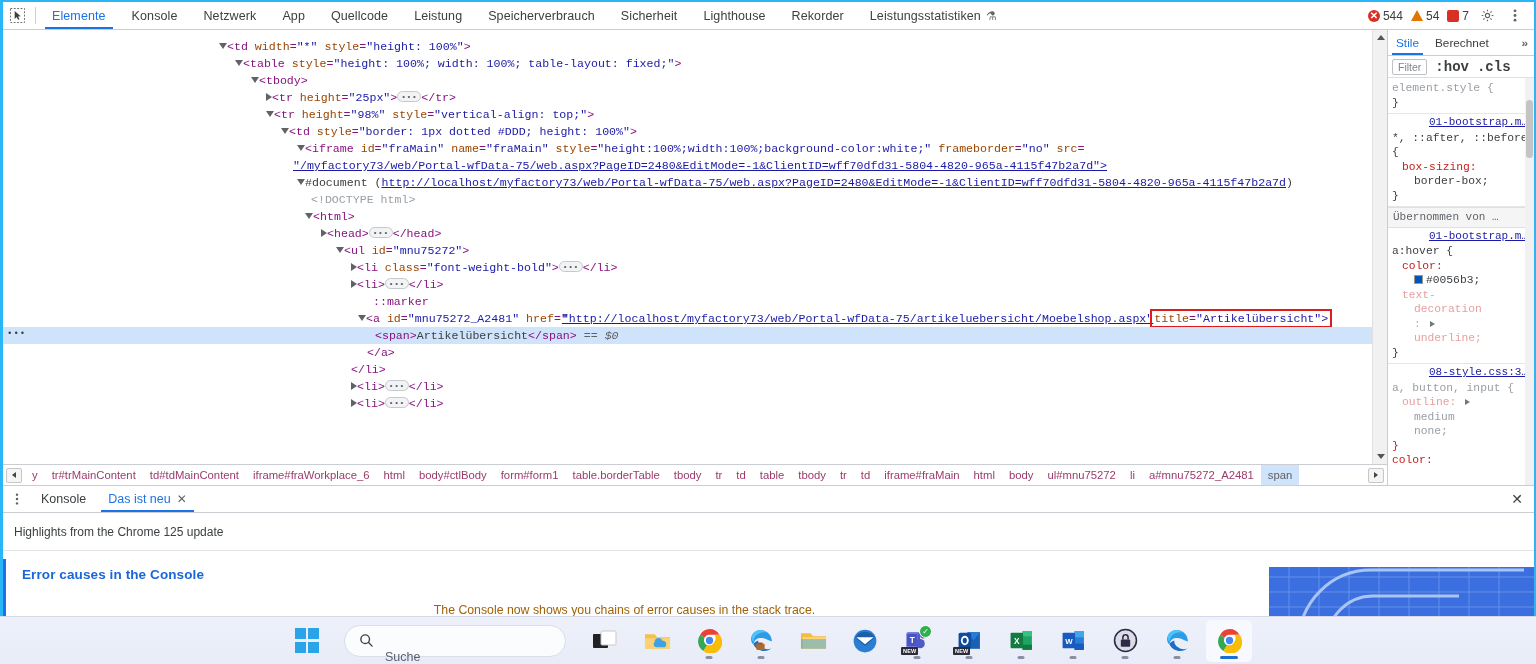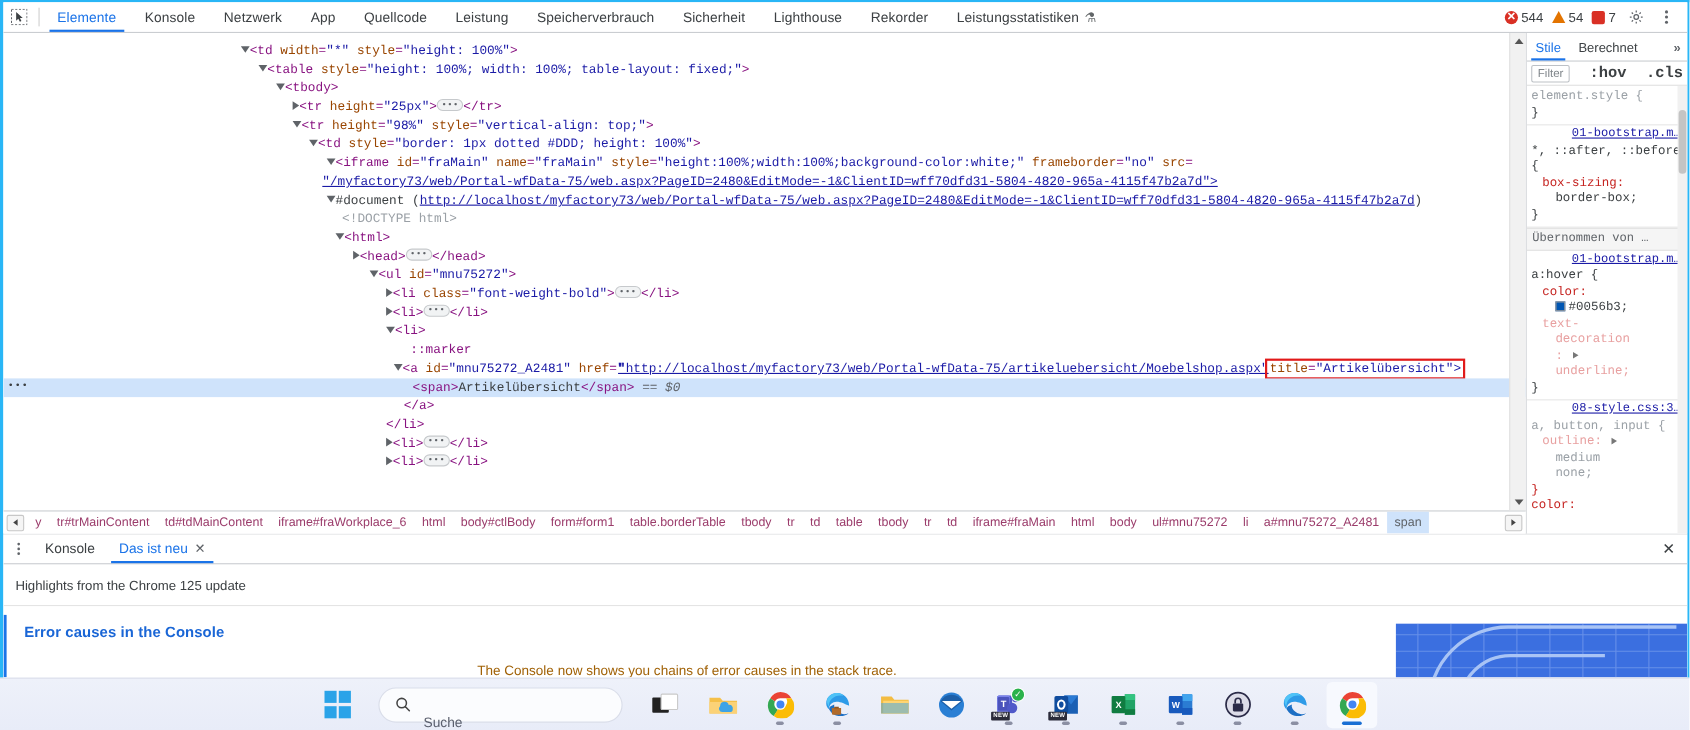--- a/index.html
+++ b/index.html
@@ -306,21 +306,20 @@
   }
   .stab.more { color:#5f6368; margin-left:auto; padding-right:6px; font-weight:bold; }
 
   .style-filterbar {
     height: 22px; min-height: 22px;
     display: flex; align-items: center;
     gap: 8px;
     padding: 0 4px;
     border-bottom: 1px solid #e0e0e0;
     font-size: 11px;
-    justify-content: space-between;
   }
   .filter-box {
     border: 1px solid #bdc1c6;
     border-radius: 2px;
     padding: 1px 5px;
     color: #80868b;
     font-size: 10.5px;
     cursor: text;
   }
   .hov-btn, .cls-btn {
@@ -685,21 +684,20 @@
 
           <div class="noderow"><span style="padding-left:318px"></span><span class="twisty closed"></span><span class="punct">&lt;</span><span class="tagname">head</span><span class="punct">&gt;</span><span class="collapsed-dots">•••</span><span class="punct">&lt;/</span><span class="tagname">head</span><span class="punct">&gt;</span></div>
 
 
           <div class="noderow"><span style="padding-left:333px"></span><span class="twisty open"></span><span class="punct">&lt;</span><span class="tagname">ul</span> <span class="attrname">id</span><span class="punct">=</span><span class="attrvalue">"mnu75272"</span><span class="punct">&gt;</span></div>
 
           <div class="noderow"><span style="padding-left:348px"></span><span class="twisty closed"></span><span class="punct">&lt;</span><span class="tagname">li</span> <span class="attrname">class</span><span class="punct">=</span><span class="attrvalue">"font-weight-bold"</span><span class="punct">&gt;</span><span class="collapsed-dots">•••</span><span class="punct">&lt;/</span><span class="tagname">li</span><span class="punct">&gt;</span></div>
 
           <div class="noderow"><span style="padding-left:348px"></span><span class="twisty closed"></span><span class="punct">&lt;</span><span class="tagname">li</span><span class="punct">&gt;</span><span class="collapsed-dots">•••</span><span class="punct">&lt;/</span><span class="tagname">li</span><span class="punct">&gt;</span></div>
 
-          <div class="noderow"><span style="padding-left:348px"></span><span class="twisty open"></span><span class="punct">&lt;</span><span class="tagname">li</span><span class="punct">&gt;</span></div>
 
           <div class="noderow"><span style="padding-left:370px"></span><span class="pseudo">::marker</span></div>
 
           <div class="noderow"><span style="padding-left:355px"></span><span class="twisty open"></span><span class="punct">&lt;</span><span class="tagname">a</span> <span class="attrname">id</span><span class="punct">=</span><span class="attrvalue">"mnu75272_A2481"</span> <span class="attrname">href</span><span class="punct">=</span><span class="attrvalue">"</span><span class="link" style="margin-left:-6px">"http://localhost/myfactory73/web/Portal-wfData-75/artikeluebersicht/Moebelshop.aspx"</span><span class="hl-box"><span class="attrname">title</span><span class="punct">=</span><span class="attrvalue">"Artikelübersicht"&gt;</span></span></div>
 
           <div class="noderow selected"><span style="padding-left:372px"></span><span class="punct">&lt;span&gt;</span><span class="textnode">Artikelübersicht</span><span class="punct">&lt;/span&gt;</span> <span class="eqeq">== </span><span class="dollar">$0</span></div>
 
           <div class="noderow"><span style="padding-left:364px"></span><span class="punct">&lt;/a&gt;</span></div>
 
           <div class="noderow"><span style="padding-left:348px"></span><span class="punct">&lt;/li&gt;</span></div>

